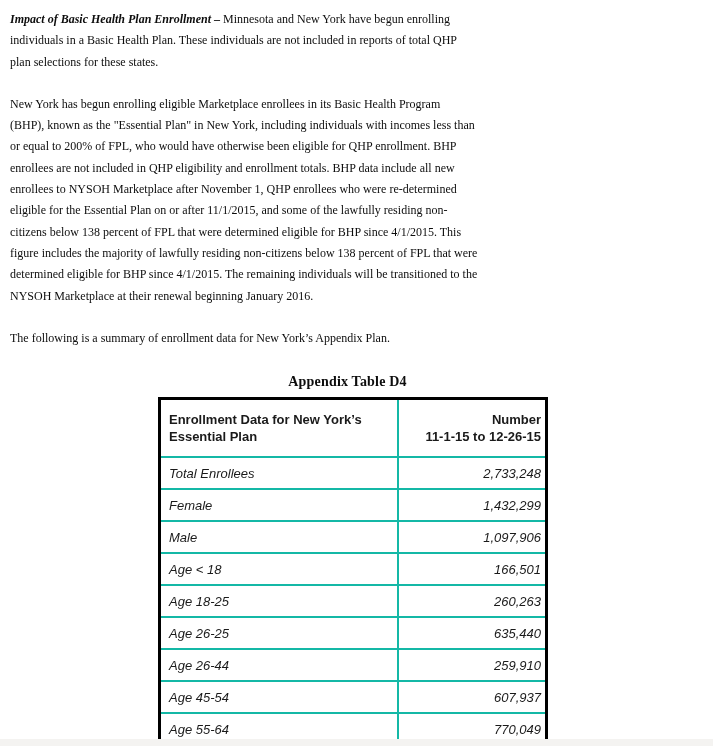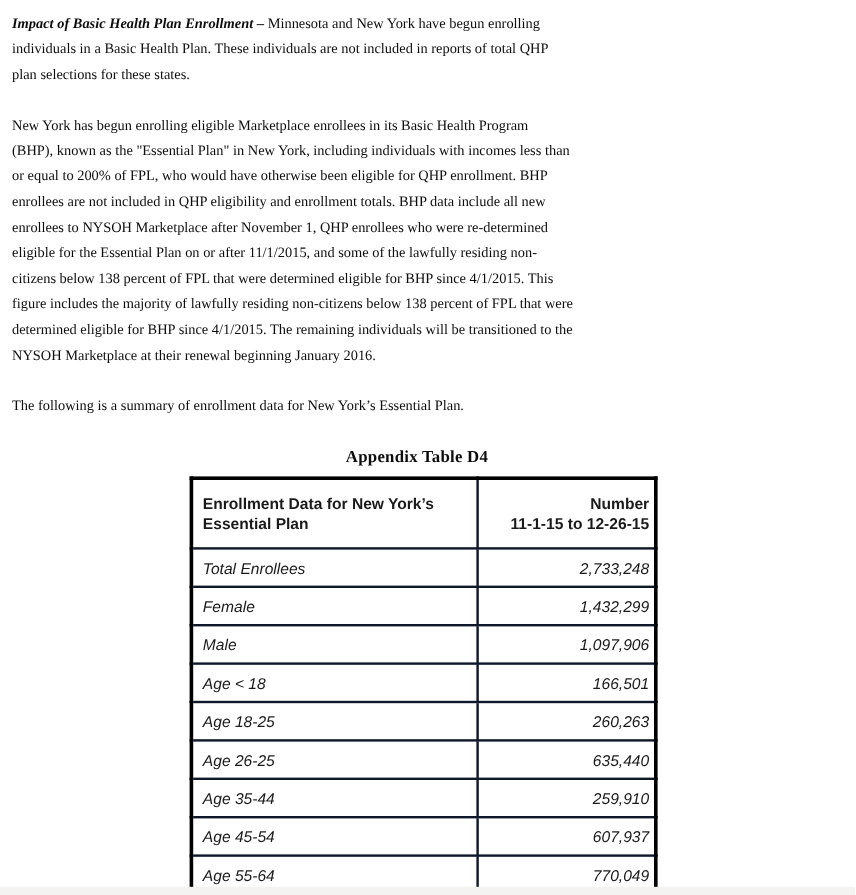--- a/index.html
+++ b/index.html
@@ -33,21 +33,21 @@
 
   table.enroll {
     border-collapse: collapse;
     margin-left: 148px;
     table-layout: fixed;
     font-family: "Liberation Sans", sans-serif;
     font-size: 13px;
     color: #1a1a1a;
   }
   table.enroll th, table.enroll td {
-    border: 2px solid #0f172a;
+    border: 2px solid #14b8a6;
   }
   table.enroll { border: 3px solid #000; }
   th.c-label, td.c-label {
     width: 224px;
     text-align: left;
     padding: 2px 4px 2px 8px;
     vertical-align: middle;
   }
   th.c-num, td.c-num {
     width: 138px;
@@ -83,21 +83,21 @@
 (BHP), known as the "Essential Plan" in New York, including individuals with incomes less than
 or equal to 200% of FPL, who would have otherwise been eligible for QHP enrollment. BHP
 enrollees are not included in QHP eligibility and enrollment totals. BHP data include all new
 enrollees to NYSOH Marketplace after November 1, QHP enrollees who were re-determined
 eligible for the Essential Plan on or after 11/1/2015, and some of the lawfully residing non-
 citizens below 138 percent of FPL that were determined eligible for BHP since 4/1/2015. This
 figure includes the majority of lawfully residing non-citizens below 138 percent of FPL that were
 determined eligible for BHP since 4/1/2015. The remaining individuals will be transitioned to the
 NYSOH Marketplace at their renewal beginning January 2016.</p>
 
-  <p class="para">The following is a summary of enrollment data for New York’s Essential Plan.</p>
+  <p class="para">The following is a summary of enrollment data for New York’s Appendix Plan.</p>
 
   <div class="table-title">Appendix Table D4</div>
 
   <table class="enroll">
     <thead>
       <tr>
         <th class="c-label">Enrollment Data for New York’s
 Essential Plan</th>
         <th class="c-num">Number
 11-1-15 to 12-26-15</th>
@@ -122,21 +122,21 @@
       </tr>
       <tr>
         <td class="c-label">Age 18-25</td>
         <td class="c-num">260,263</td>
       </tr>
       <tr>
         <td class="c-label">Age 26-25</td>
         <td class="c-num">635,440</td>
       </tr>
       <tr>
-        <td class="c-label">Age 35-44</td>
+        <td class="c-label">Age 26-44</td>
         <td class="c-num">259,910</td>
       </tr>
       <tr>
         <td class="c-label">Age 45-54</td>
         <td class="c-num">607,937</td>
       </tr>
       <tr>
         <td class="c-label">Age 55-64</td>
         <td class="c-num">770,049</td>
       </tr>

